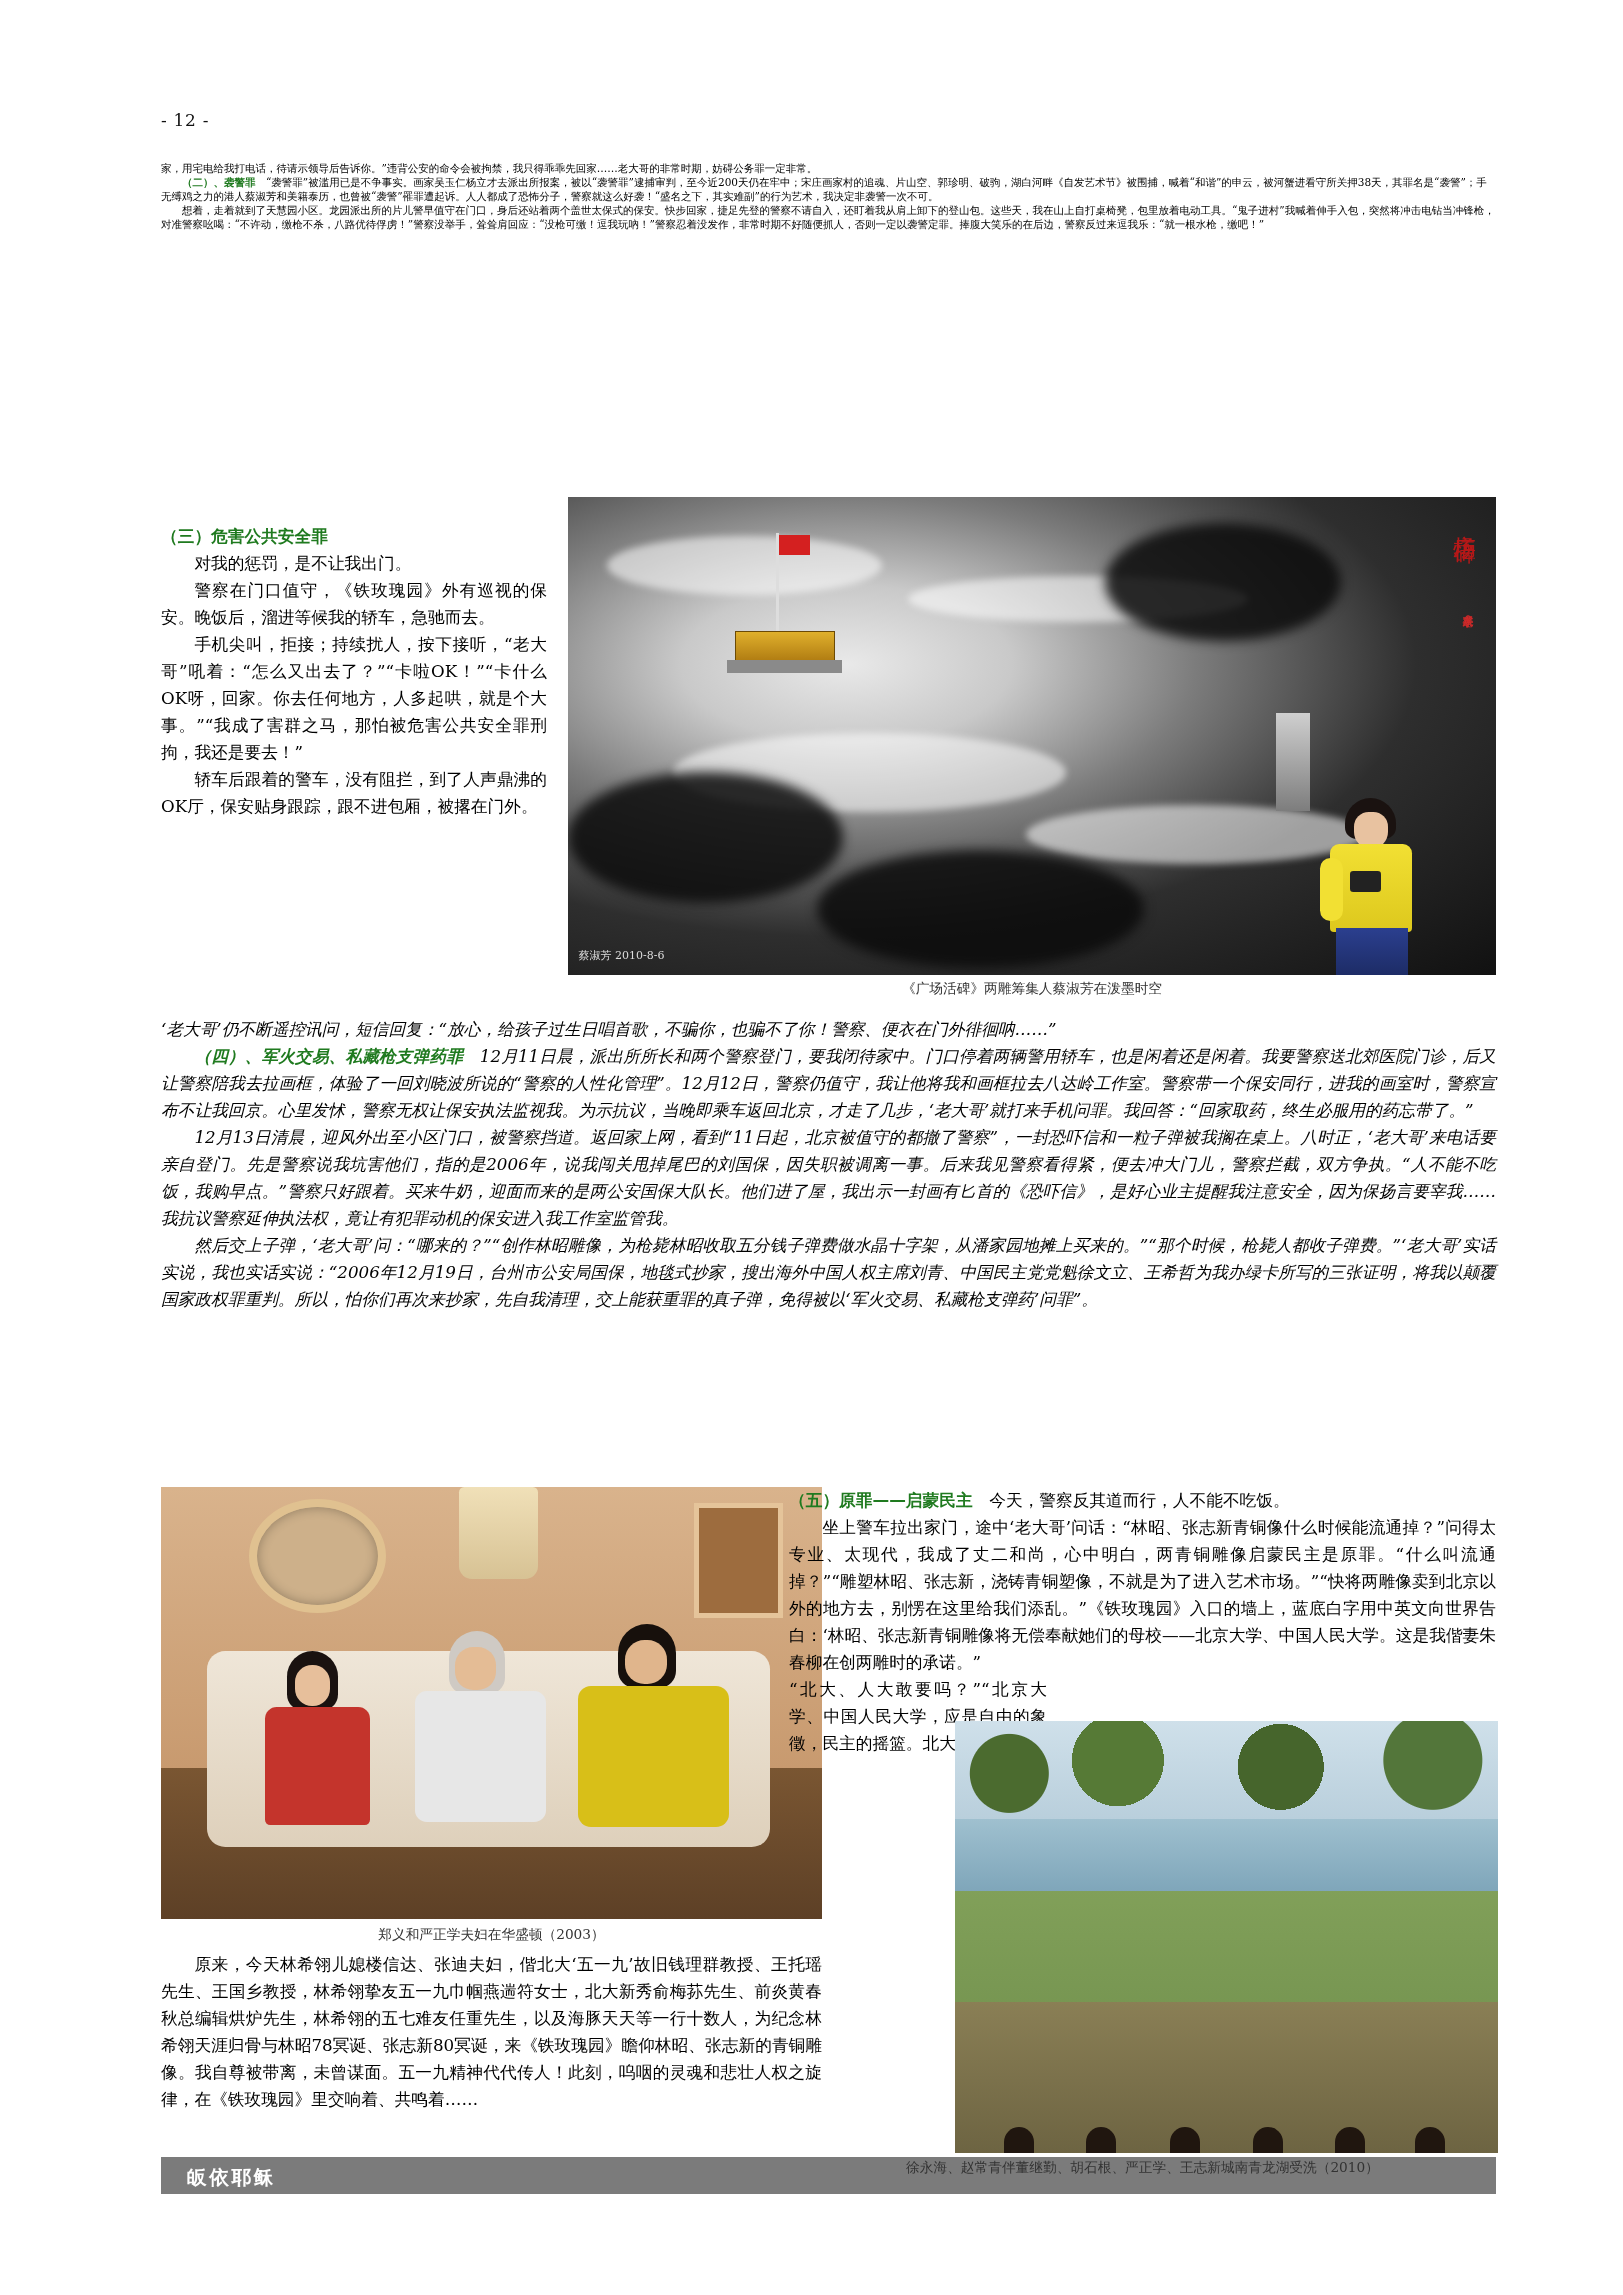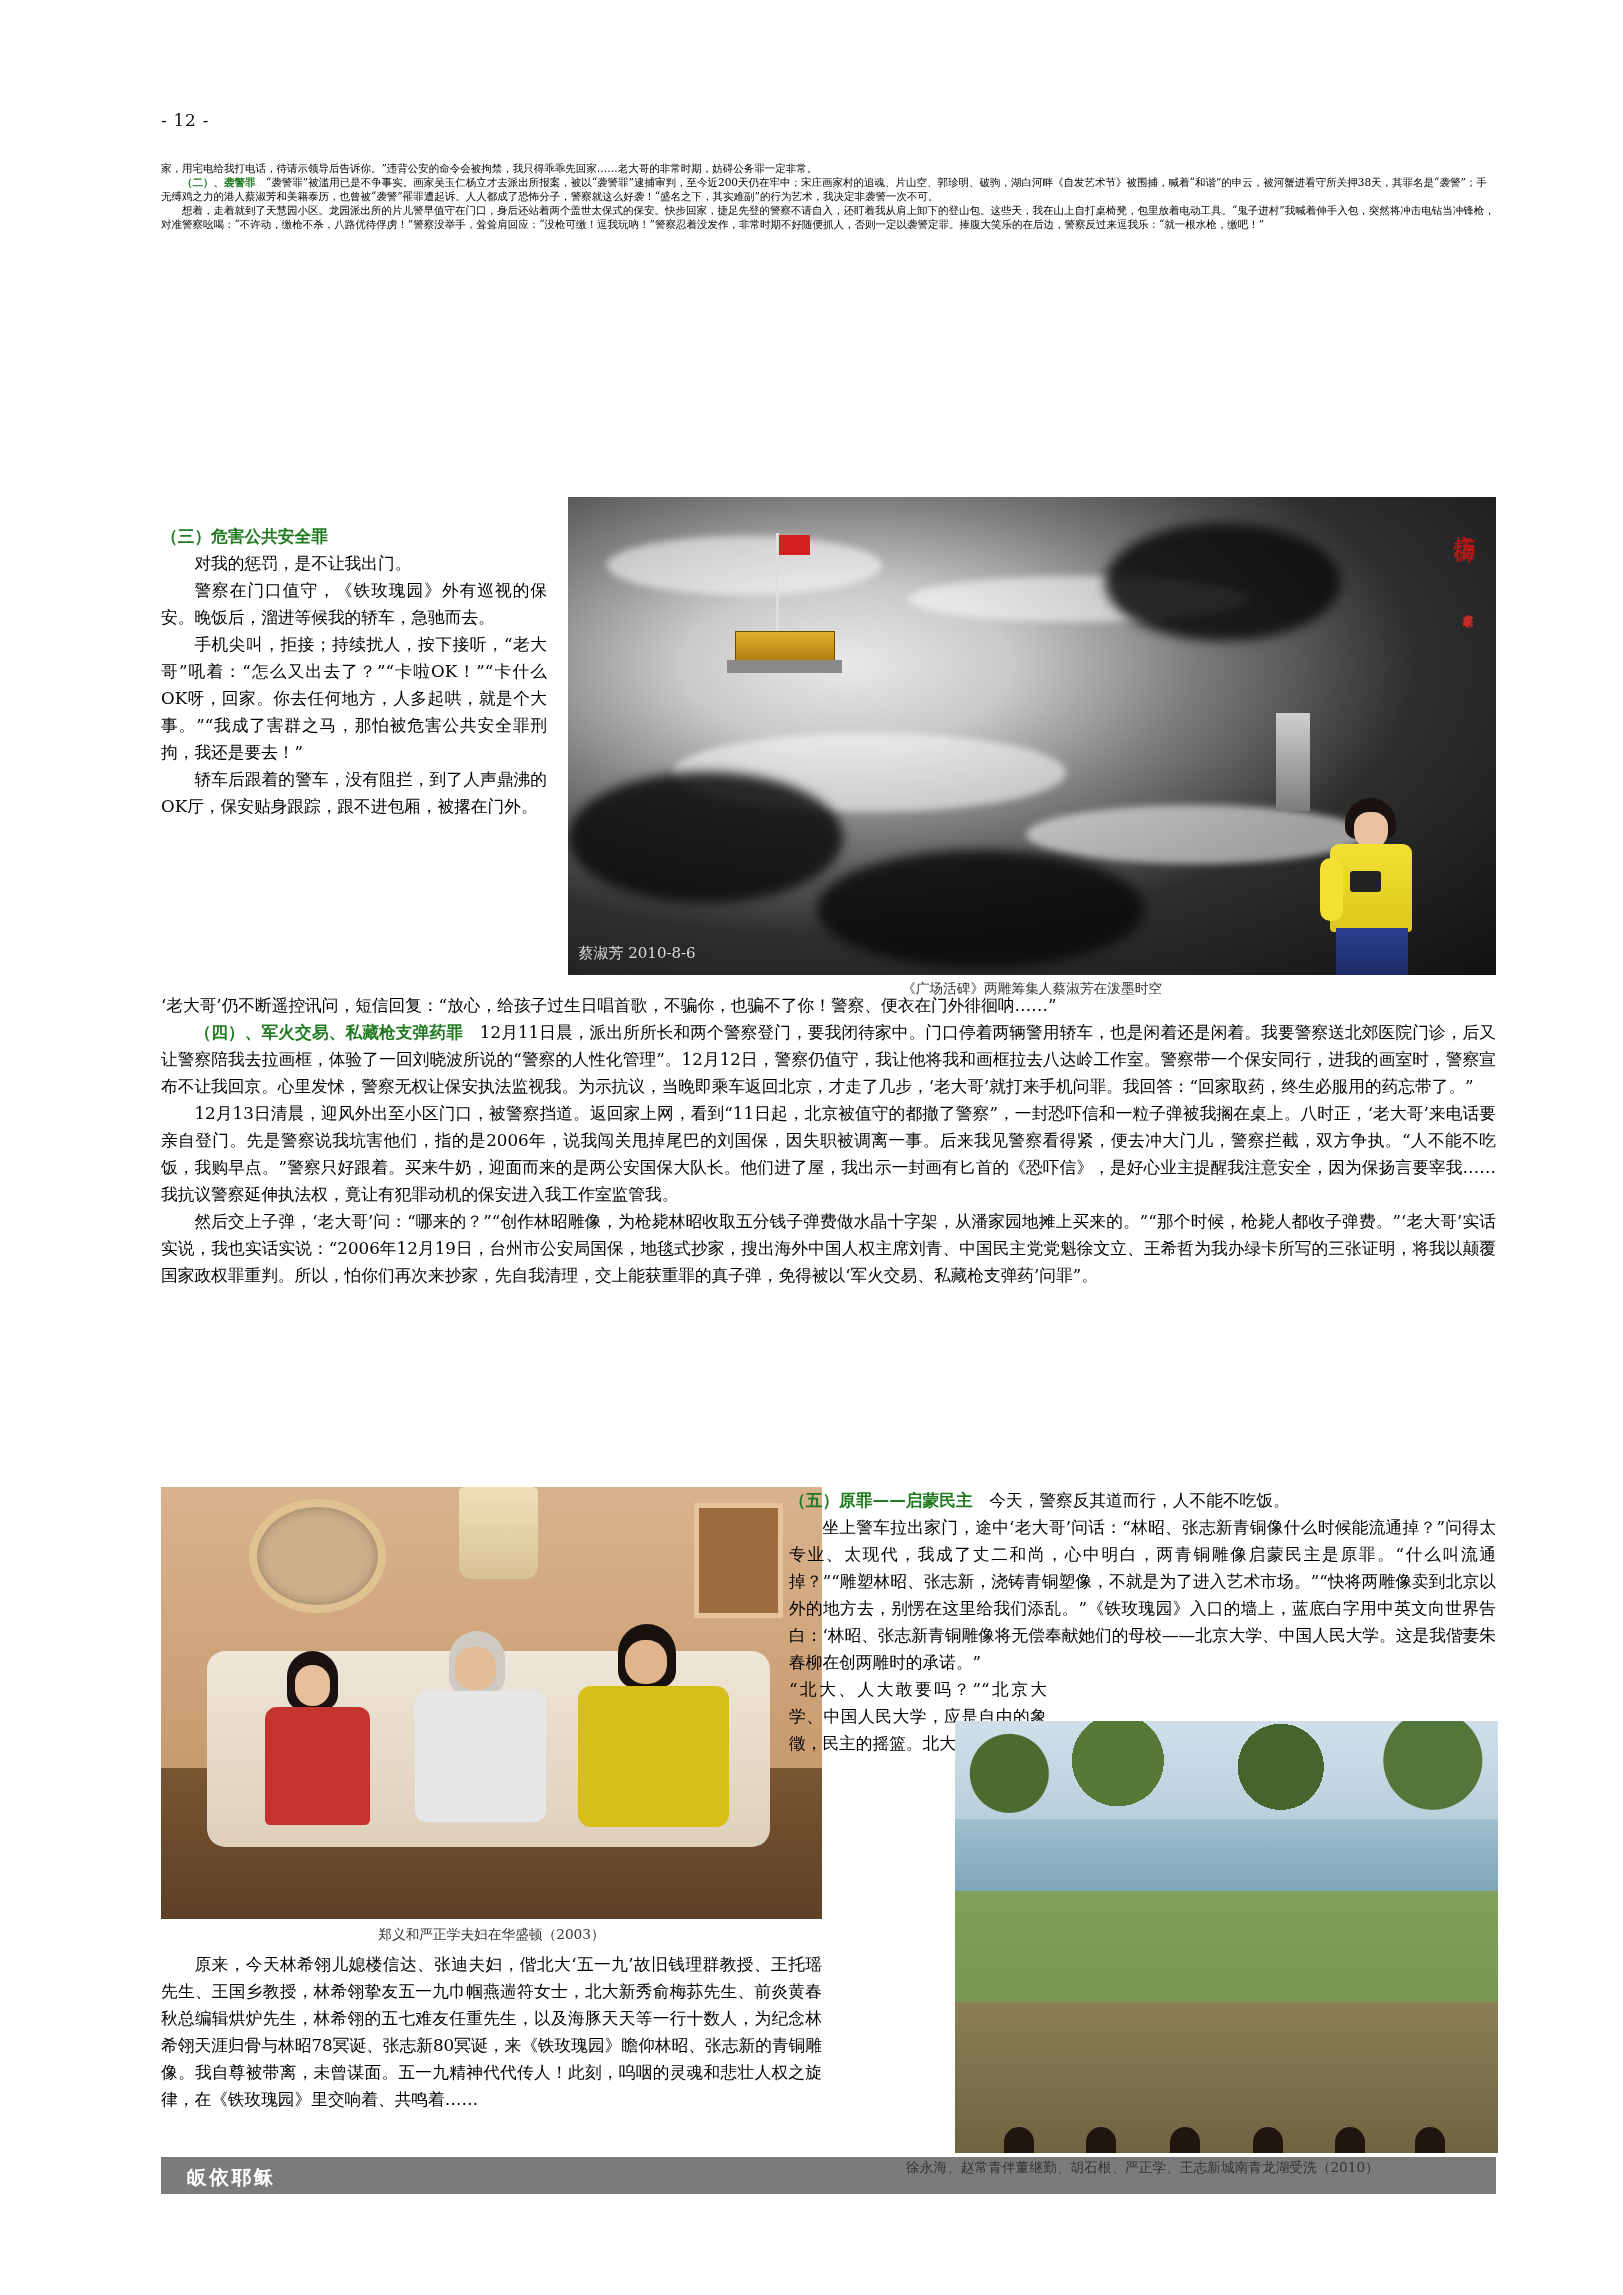--- a/index.html
+++ b/index.html
@@ -188,25 +188,26 @@
     font-size: 13.7px;
     color: #333;
     margin-top: 5.2px;
     text-align: center;
   }
 
   
   .block-after {
     position: absolute;
     left: 145px;
-    top: 992px;
+    top: 1016px;
     width: 1335px;
     font-size: 16.7px;
     line-height: 27px;
     text-align: justify;
+    font-style: italic;
   }
 
   
   .bottom-left {
     position: absolute;
     left: 145px;
     top: 1487px;
     width: 661px;
   }
   .photo-family {
@@ -374,21 +375,21 @@
         <div class="seal">广场悟碑</div>
         <div class="seal-small">老友乐观乎？</div>
         <div class="artist-fig">
           <div class="af-hair"></div>
           <div class="af-face"></div>
           <div class="af-body"></div>
           <div class="af-arm"></div>
           <div class="af-cam"></div>
           <div class="af-legs"></div>
         </div>
-        <div style="position:absolute;left:10.5px;bottom:11.8px;color:#ddd;font-size:15px;">蔡淑芳 2010-8-6</div>
+        <div style="position:absolute;left:10.5px;bottom:11.8px;color:#ddd;font-size:11px;">蔡淑芳 2010-8-6</div>
       </div>
       <div class="caption">《广场活碑》两雕筹集人蔡淑芳在泼墨时空</div>
     </div>
   </div>
 
   <div class="block-after">
     <p class="noind">‘老大哥’仍不断遥控讯问，短信回复：“放心，给孩子过生日唱首歌，不骗你，也骗不了你！警察、便衣在门外徘徊呐……”</p>
     <p><span class="greenhead">（四）、军火交易、私藏枪支弹药罪</span>　<span>12月11日晨，派出所所长和两个警察登门，要我闭待家中。门口停着两辆警用轿车，也是闲着还是闲着。我要警察送北郊医院门诊，后又让警察陪我去拉画框，体验了一回刘晓波所说的“警察的人性化管理”。12月12日，警察仍值守，我让他将我和画框拉去八达岭工作室。警察带一个保安同行，进我的画室时，警察宣布不让我回京。心里发怵，警察无权让保安执法监视我。为示抗议，当晚即乘车返回北京，才走了几步，‘老大哥’就打来手机问罪。我回答：“回家取药，终生必服用的药忘带了。”</span></p>
     <p>12月13日清晨，迎风外出至小区门口，被警察挡道。返回家上网，看到“11日起，北京被值守的都撤了警察”，一封恐吓信和一粒子弹被我搁在桌上。八时正，‘老大哥’来电话要亲自登门。先是警察说我坑害他们，指的是2006年，说我闯关甩掉尾巴的刘国保，因失职被调离一事。后来我见警察看得紧，便去冲大门儿，警察拦截，双方争执。“人不能不吃饭，我购早点。”警察只好跟着。买来牛奶，迎面而来的是两公安国保大队长。他们进了屋，我出示一封画有匕首的《恐吓信》，是好心业主提醒我注意安全，因为保扬言要宰我……我抗议警察延伸执法权，竟让有犯罪动机的保安进入我工作室监管我。</p>
     <p>然后交上子弹，‘老大哥’问：“哪来的？”“创作林昭雕像，为枪毙林昭收取五分钱子弹费做水晶十字架，从潘家园地摊上买来的。”“那个时候，枪毙人都收子弹费。”‘老大哥’实话实说，我也实话实说：“2006年12月19日，台州市公安局国保，地毯式抄家，搜出海外中国人权主席刘青、中国民主党党魁徐文立、王希哲为我办绿卡所写的三张证明，将我以颠覆国家政权罪重判。所以，怕你们再次来抄家，先自我清理，交上能获重罪的真子弹，免得被以‘军火交易、私藏枪支弹药’问罪”。</p>

